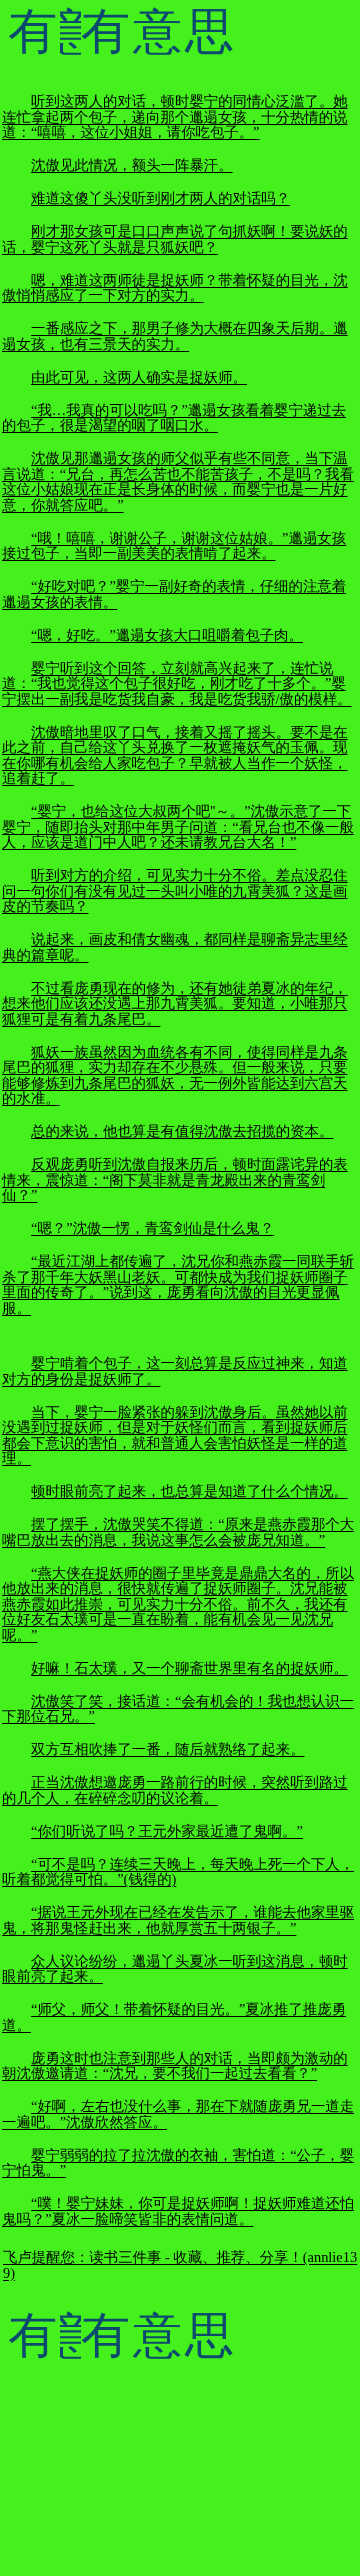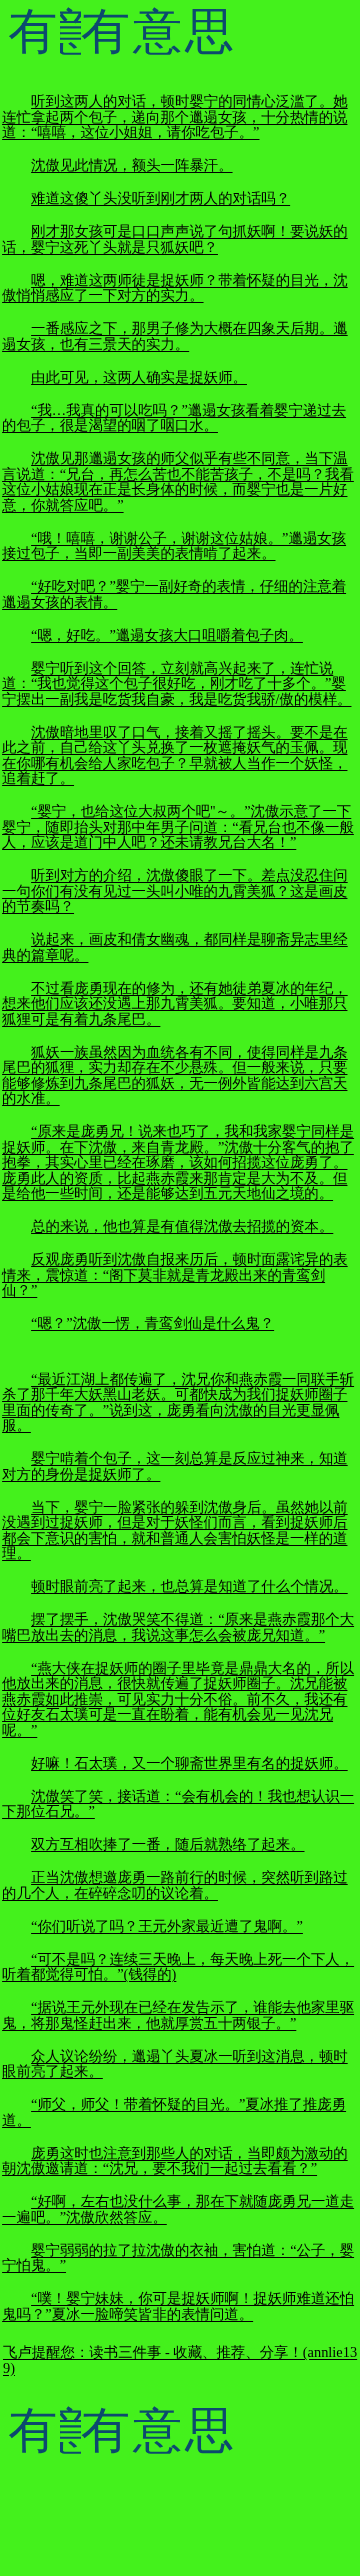--- a/index.html
+++ b/index.html
@@ -67,25 +67,24 @@
     <p>一番感应之下，那男子修为大概在四象天后期。邋遢女孩，也有三景天的实力。</p>
     <p>由此可见，这两人确实是捉妖师。</p>
     <p>“我…我真的可以吃吗？”邋遢女孩看着婴宁递过去的包子，很是渴望的咽了咽口水。</p>
     <p>沈傲见那邋遢女孩的师父似乎有些不同意，当下温言说道：“兄台，再怎么苦也不能苦孩子，不是吗？我看这位小姑娘现在正是长身体的时候，而婴宁也是一片好意，你就答应吧。”</p>
     <p>“哦！嘻嘻，谢谢公子，谢谢这位姑娘。”邋遢女孩接过包子，当即一副美美的表情啃了起来。</p>
     <p>“好吃对吧？”婴宁一副好奇的表情，仔细的注意着邋遢女孩的表情。</p>
     <p>“嗯，好吃。”邋遢女孩大口咀嚼着包子肉。</p>
     <p>婴宁听到这个回答，立刻就高兴起来了，连忙说道：“我也觉得这个包子很好吃，刚才吃了十多个。”婴宁摆出一副我是吃货我自豪，我是吃货我骄/傲的模样。</p>
     <p>沈傲暗地里叹了口气，接着又摇了摇头。要不是在此之前，自己给这丫头兑换了一枚遮掩妖气的玉佩。现在你哪有机会给人家吃包子？早就被人当作一个妖怪，追着赶了。</p>
     <p>“婴宁，也给这位大叔两个吧''～。”沈傲示意了一下婴宁，随即抬头对那中年男子问道：“看兄台也不像一般人，应该是道门中人吧？还未请教兄台大名！”</p>
-    <p>听到对方的介绍，沈傲傻眼了一下。差点没忍住问一句你们有没有见过一头叫小唯的九霄美狐？这是画皮的节奏吗？</p>
+    <p>听到对方的介绍，可见实力十分不俗。差点没忍住问一句你们有没有见过一头叫小唯的九霄美狐？这是画皮的节奏吗？</p>
     <p>说起来，画皮和倩女幽魂，都同样是聊斋异志里经典的篇章呢。</p>
     <p>不过看庞勇现在的修为，还有她徒弟夏冰的年纪，想来他们应该还没遇上那九霄美狐。要知道，小唯那只狐狸可是有着九条尾巴。</p>
     <p>狐妖一族虽然因为血统各有不同，使得同样是九条尾巴的狐狸，实力却存在不少悬殊。但一般来说，只要能够修炼到九条尾巴的狐妖，无一例外皆能达到六宫天的水准。</p>
-    <p>“原来是庞勇兄！说来也巧了，我和我家婴宁同样是捉妖师。在下沈傲，来自青龙殿。”沈傲十分客气的抱了抱拳，其实心里已经在琢磨，该如何招揽这位庞勇了。庞勇此人的资质，比起燕赤霞来那肯定是大为不及。但是给他一些时间，还是能够达到五元天地仙之境的。</p>
     <p>总的来说，他也算是有值得沈傲去招揽的资本。</p>
     <p>反观庞勇听到沈傲自报来历后，顿时面露诧异的表情来，震惊道：“阁下莫非就是青龙殿出来的青鸾剑仙？”</p>
     <p>“嗯？”沈傲一愣，青鸾剑仙是什么鬼？</p>
     <p>“最近江湖上都传遍了，沈兄你和燕赤霞一同联手斩杀了那千年大妖黑山老妖。可都快成为我们捉妖师圈子里面的传奇了。”说到这，庞勇看向沈傲的目光更显佩服。</p>
     <p>婴宁啃着个包子，这一刻总算是反应过神来，知道对方的身份是捉妖师了。</p>
     <p>当下，婴宁一脸紧张的躲到沈傲身后。虽然她以前没遇到过捉妖师，但是对于妖怪们而言，看到捉妖师后都会下意识的害怕，就和普通人会害怕妖怪是一样的道理。</p>
     <p>顿时眼前亮了起来，也总算是知道了什么个情况。</p>
     <p>摆了摆手，沈傲哭笑不得道：“原来是燕赤霞那个大嘴巴放出去的消息，我说这事怎么会被庞兄知道。”</p>
     <p>“燕大侠在捉妖师的圈子里毕竟是鼎鼎大名的，所以他放出来的消息，很快就传遍了捉妖师圈子。沈兄能被燕赤霞如此推崇，可见实力十分不俗。前不久，我还有位好友石太璞可是一直在盼着，能有机会见一见沈兄呢。”</p>
     <p>好嘛！石太璞，又一个聊斋世界里有名的捉妖师。</p>

